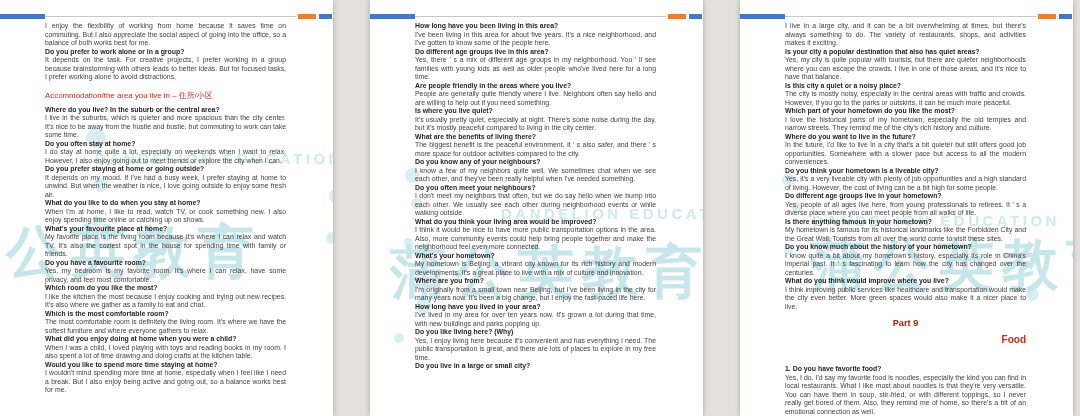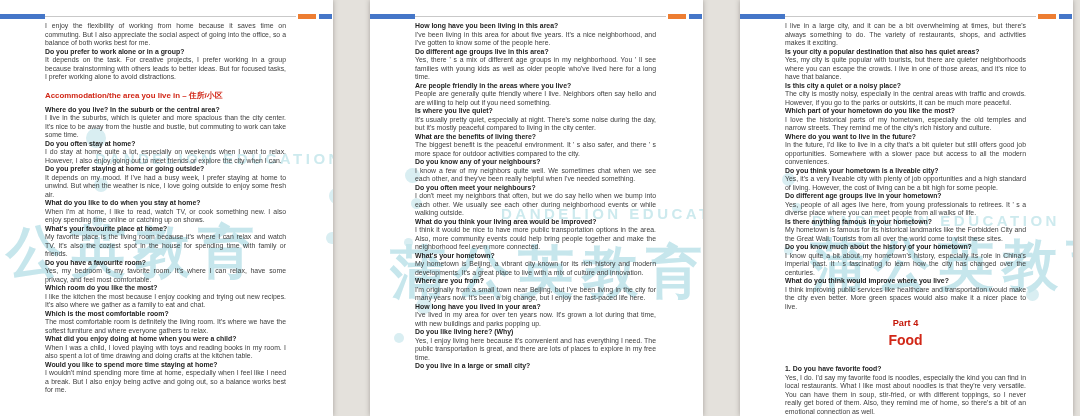--- a/index.html
+++ b/index.html
@@ -28,23 +28,23 @@
   .page:nth-child(3) .wm-en { left:72px; top:212px; }
   .page:nth-child(3) .wm-zh { left:70px; top:228px; }
   .content {
     position:absolute; top:22px; left:45px; right:47px; bottom:0; z-index:1;
     font-size:6.9px; line-height:8.5px; color:#3b3b3b;
     text-align:justify;
   }
   .blk { margin:0; }
   .blk.question { font-weight:bold; color:#1e1e1e; }
   .blk.answer { color:#3d3d3d; }
-  .blk.heading { color:#d12717; font-weight:bold; font-size:7.9px; line-height:10px; margin:9px 0 5px; text-align:left; }
+  .blk.heading { color:#d12717; font-weight:normal; font-size:7.9px; line-height:10px; margin:9px 0 5px; text-align:left; }
   .blk.part { color:#c41708; font-weight:bold; font-size:9.2px; line-height:11px; margin:7px 0 6px; text-align:center; }
-  .blk.topic { color:#d12717; font-weight:bold; font-size:14px; line-height:10px; margin:0 0 20px; text-align:center; }
+  .blk.topic { color:#d12717; font-weight:bold; font-size:10px; line-height:10px; margin:0 0 20px; text-align:right; }
 </style>
 </head>
 <body>
 
 <div class="canvas">
 
   <div class="page">
     <div class="page-header">
       <span class="hseg blue-long"></span>
       <span class="hline"></span>
@@ -161,20 +161,20 @@
         <p class="blk question">Do you think your hometown is a liveable city?</p>
         <p class="blk answer">Yes, it's a very liveable city with plenty of job opportunities and a high standard of living. However, the cost of living can be a bit high for some people.</p>
         <p class="blk question">Do different age groups live in your hometown?</p>
         <p class="blk answer">Yes, people of all ages live here, from young professionals to retirees. It ' s a diverse place where you can meet people from all walks of life.</p>
         <p class="blk question">Is there anything famous in your hometown?</p>
         <p class="blk answer">My hometown is famous for its historical landmarks like the Forbidden City and the Great Wall. Tourists from all over the world come to visit these sites.</p>
         <p class="blk question">Do you know much about the history of your hometown?</p>
         <p class="blk answer">I know quite a bit about my hometown's history, especially its role in China's imperial past. It ' s fascinating to learn how the city has changed over the centuries.</p>
         <p class="blk question">What do you think would improve where you live?</p>
         <p class="blk answer">I think improving public services like healthcare and transportation would make the city even better. More green spaces would also make it a nicer place to live.</p>
-        <p class="blk part">Part 4</p>
+        <p class="blk part">Part 9</p>
         <p class="blk topic">Food</p>
         <p class="blk question">1. Do you have favorite food?</p>
         <p class="blk answer">Yes, I do. I'd say my favorite food is noodles, especially the kind you can find in local restaurants. What I like most about noodles is that they're very versatile. You can have them in soup, stir-fried, or with different toppings, so I never really get bored of them. Also, they remind me of home, so there's a bit of an emotional connection as well.</p>
       </div>
   </div>
 
 </div>
 
 </body></html>

